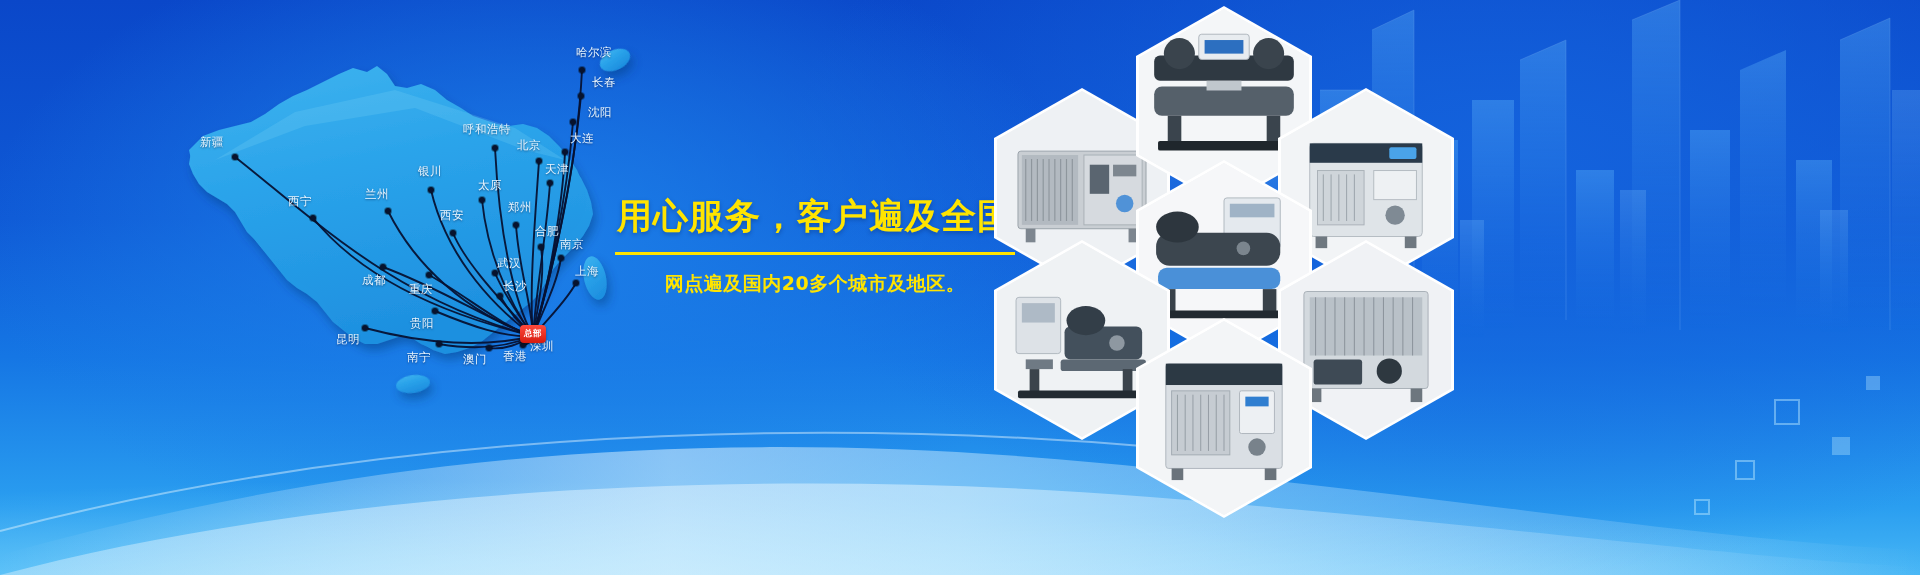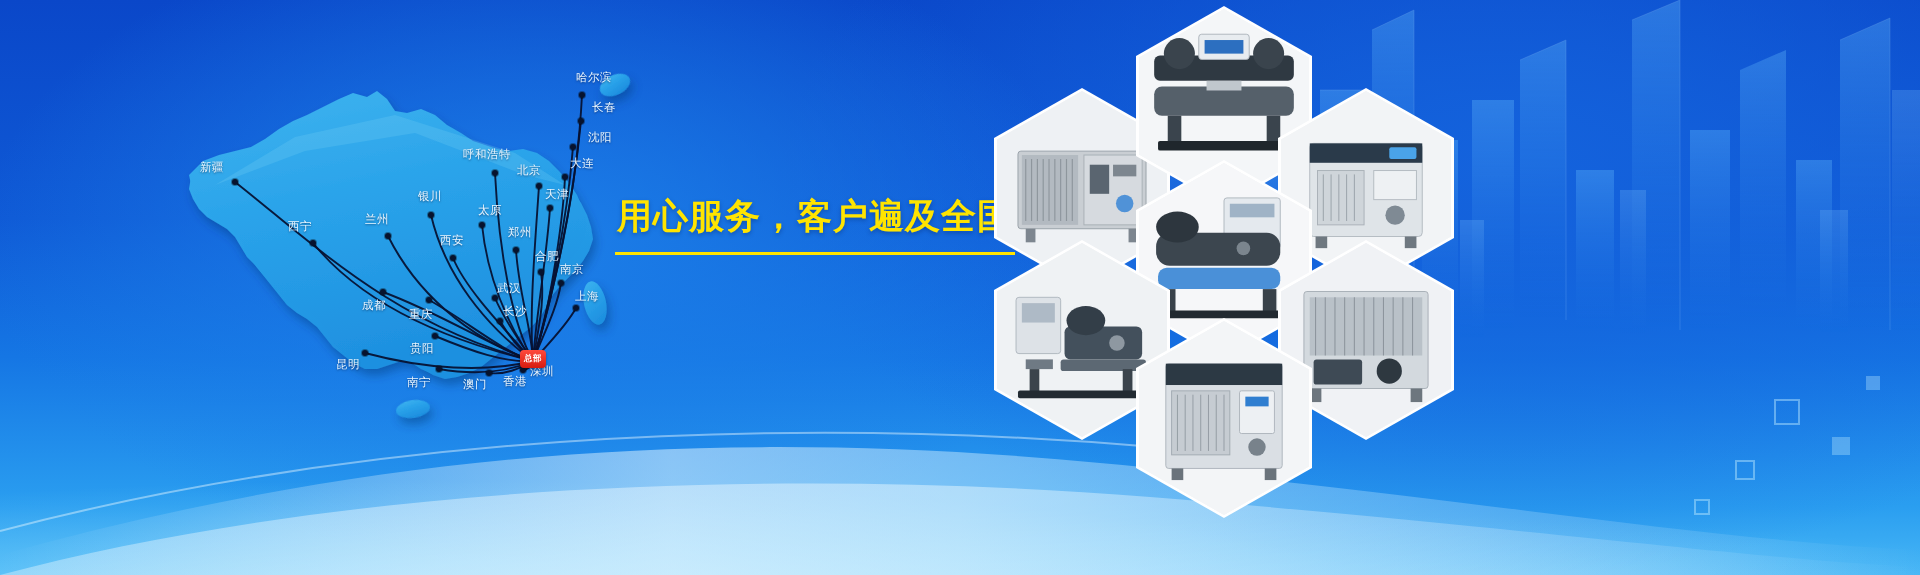--- a/index.html
+++ b/index.html
@@ -24,21 +24,21 @@
       radial-gradient(ellipse 1400px 180px at 22% 115%, rgba(150,225,255,.55) 0%, rgba(150,225,255,0) 70%),
       radial-gradient(ellipse 1200px 160px at 70% 125%, rgba(120,205,255,.45) 0%, rgba(120,205,255,0) 70%);
     pointer-events:none;
   }
   .swoosh{ position:absolute; left:0; bottom:0; width:100%; height:230px; pointer-events:none; }
 
   
   .skyline{ position:absolute; right:0; top:0; width:900px; height:575px; opacity:.55; pointer-events:none; }
 
   
-  .map-wrap{ position:absolute; left:95px; top:25px; width:560px; height:430px;text-decoration:underline; }
+  .map-wrap{ position:absolute; left:95px; top:0; width:560px; height:430px;text-decoration:underline; }
   .map-svg{ width:100%; height:100%; display:block; }
   .city{
     position:absolute; color:#e9f6ff; font-size:11.5px; line-height:1;
     white-space:nowrap; letter-spacing:.5px; text-shadow:0 1px 2px rgba(0,20,60,.55);
     transform:translate(-50%,-50%); pointer-events:none; font-weight:400;
   }
   .dot{
     position:absolute; width:6px; height:6px; border-radius:50%;
     background:#07132e; transform:translate(-50%,-50%);
     box-shadow:0 0 0 1px rgba(0,0,0,.35);
@@ -303,20 +303,21 @@
     <div class="city" style="left:447px;top:347px">深圳</div>
 
     <div class="hub" style="left:438px;top:334px">
       <div class="pin">总部</div>
     </div>
   </div>
 
   <div class="copy">
     <div class="headline">用心服务，客户遍及全国</div>
     <div class="rule"></div>
+    <div class="sub">网点遍及国内20多个城市及地区。</div>
   </div>
 
   <div class="hexgrid">
 
     <div class="hex" style="left:24px;top:88px">
       <div class="inner">
           <div class="photo">
         <svg viewBox="0 0 176 200" preserveAspectRatio="xMidYMid slice">
           <rect width="176" height="200" fill="#eef1f4"></rect>
           <rect x="22" y="62" width="132" height="80" rx="3" fill="#c9ced3" stroke="#9aa2a9"></rect>

